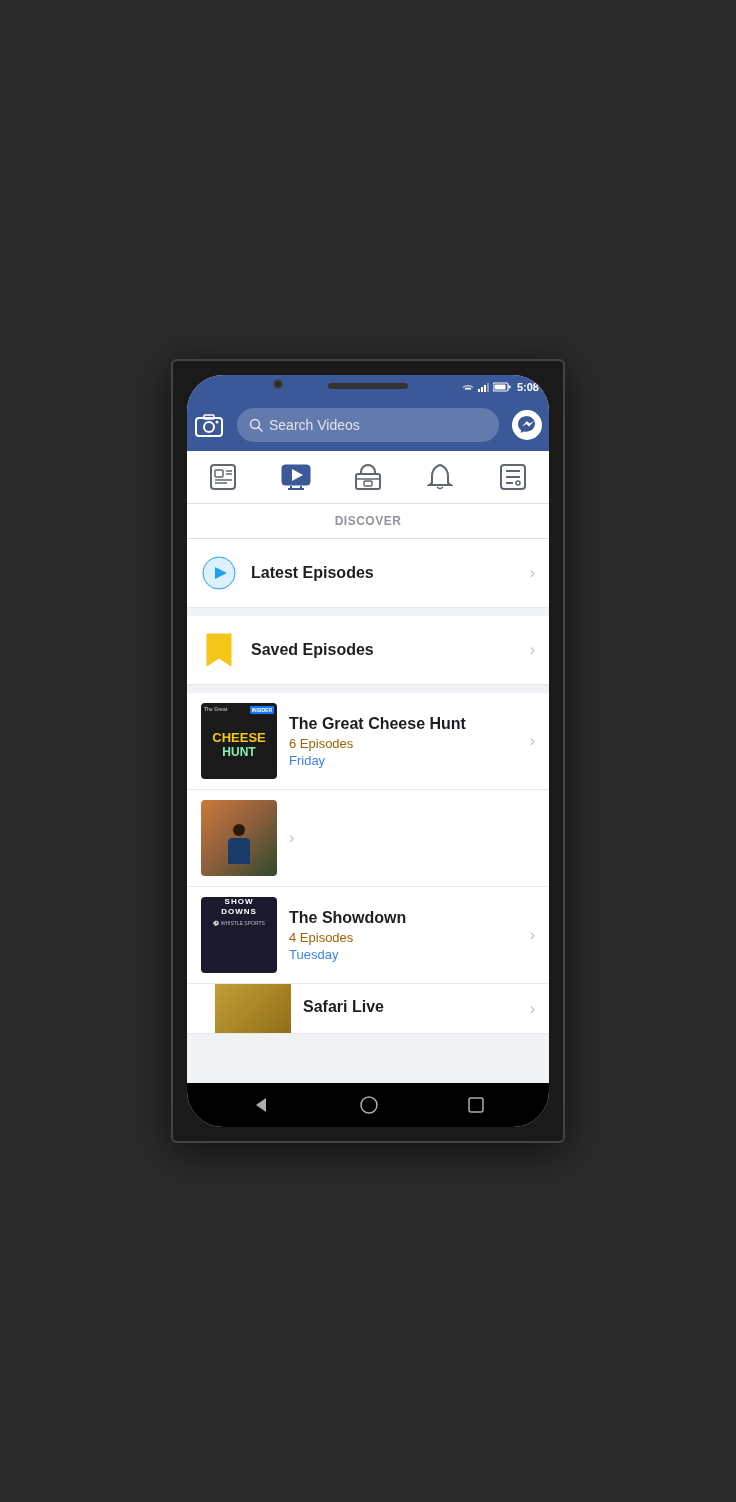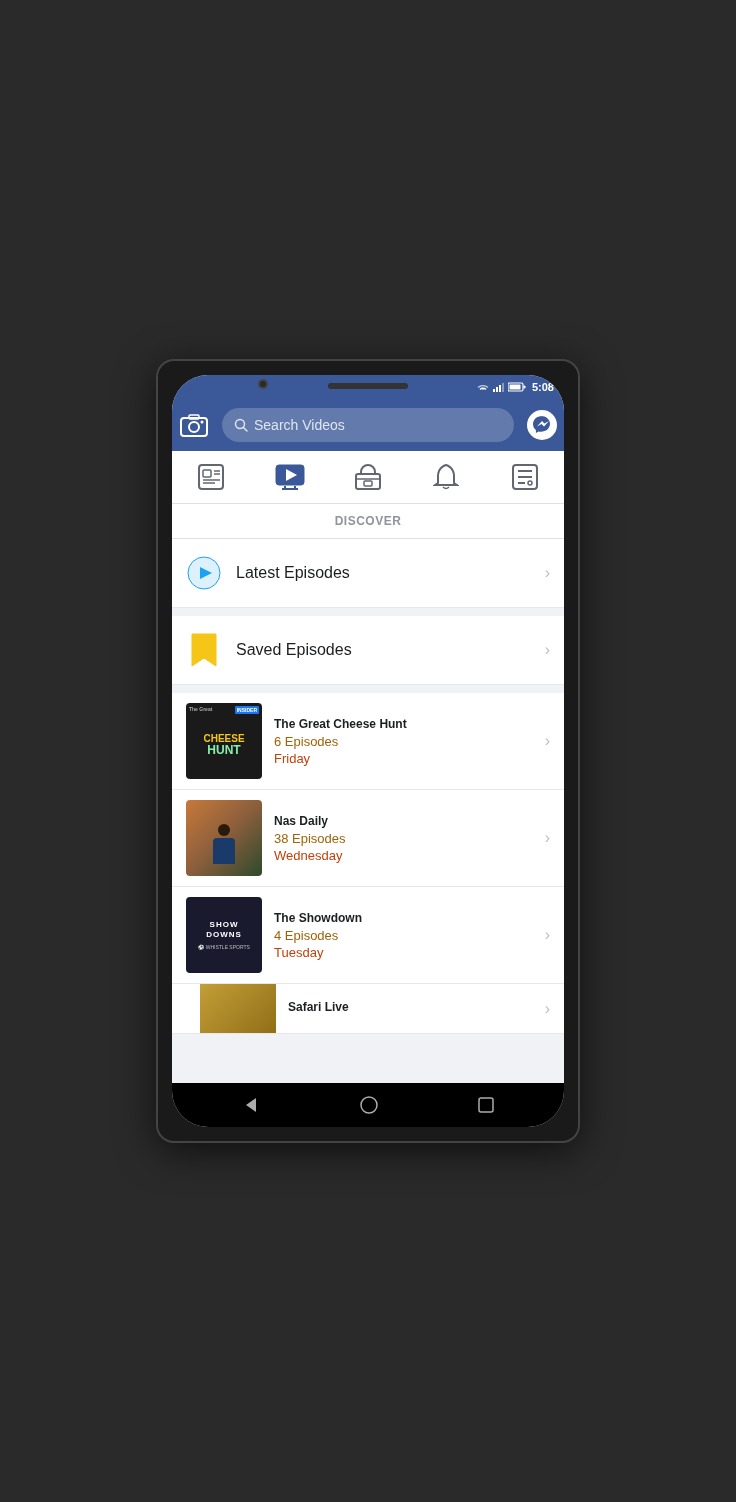--- a/index.html
+++ b/index.html
@@ -5,24 +5,24 @@
     * { margin: 0; padding: 0; box-sizing: border-box; }
     body {
       background: #2a2a2a;
       display: flex;
       justify-content: center;
       align-items: center;
       min-height: 100vh;
       font-family: -apple-system, BlinkMacSystemFont, 'Helvetica Neue', Arial, sans-serif;
     }
     .phone-outer {
-      width: 420px;
+      width: 390px;
       height: 780px;
       background: #1a1a1a;
-      border-radius: 16px;
+      border-radius: 4px;
       padding: 14px;
       box-shadow: 0 0 0 2px #444, 0 8px 40px rgba(0,0,0,0.7);
       position: relative;
       display: flex;
       flex-direction: column;
     }
     .phone-inner {
       flex: 1;
       background: #f0f0f0;
       border-radius: 36px;
@@ -183,21 +183,21 @@
       width: 36px;
       height: 36px;
       display: flex;
       align-items: center;
       justify-content: center;
       flex-shrink: 0;
     }
     .section-title {
       flex: 1;
       font-size: 16px;
-      font-weight: 400;
+      font-weight: 700;
       color: #1c1e21;
     }
     .chevron {
       color: #bcc0c4;
       font-size: 16px;
     }
     .divider-gray {
       height: 8px;
       background: #f0f2f5;
     }
@@ -226,33 +226,33 @@
       flex-shrink: 0;
       overflow: hidden;
       display: flex;
       align-items: center;
       justify-content: center;
     }
     .show-info {
       flex: 1;
     }
     .show-name {
-      font-size: 12px;
+      font-size: 16px;
       font-weight: 700;
       color: #1c1e21;
       margin-bottom: 3px;
     }
     .show-episodes {
       font-size: 13px;
       color: #a16207;
       margin-bottom: 2px;
     }
     .show-day {
       font-size: 13px;
-      color: #c2410c;
+      color: #3b82f6;
     }
     
     .bottom-nav {
       background: black;
       height: 44px;
       display: flex;
       align-items: center;
       justify-content: space-around;
       padding: 0 20px;
     }
@@ -304,21 +304,21 @@
       position: relative;
     }
     
     .thumb-showdown {
       background: #1a1a2e;
       width: 100%;
       height: 100%;
       display: flex;
       flex-direction: column;
       align-items: center;
-      justify-content: center;
+      justify-content: flex-start;
     }
     
     .thumb-safari {
       background: linear-gradient(135deg, #c8a43a 0%, #8b6914 100%);
       width: 100%;
       height: 100%;
     }
   </style>
 </head>
 <body>
@@ -462,21 +462,21 @@
 
       <div class="divider-gray"></div>
 
 
       <div class="show-item">
         <div class="show-thumb">
           <div class="thumb-cheese" style="width:100%;height:100%;position:relative;">
             <span class="thumb-cheese-top" style="position:absolute;top:3px;left:3px;font-size:5px;color:#aaa;font-weight:700;">The Great</span>
             <span class="thumb-cheese-label" style="position:absolute;top:3px;right:3px;font-size:5px;color:white;background:#1877f2;padding:1px 2px;border-radius:1px;font-weight:700;">INSIDER</span>
             <div style="margin-top:8px;">
-              <div style="font-size:10px;font-weight:900;color:#f5c518;text-align:center;line-height:1.1;text-transform:uppercase;">CHEESE</div>
+              <div style="font-size:13px;font-weight:900;color:#f5c518;text-align:center;line-height:1.1;text-transform:uppercase;">CHEESE</div>
               <div style="font-size:12px;font-weight:900;color:#86efac;text-align:center;line-height:1.1;text-transform:uppercase;">HUNT</div>
             </div>
           </div>
         </div>
         <div class="show-info">
           <div class="show-name">The Great Cheese Hunt</div>
           <div class="show-episodes">6 Episodes</div>
           <div class="show-day">Friday</div>
         </div>
         <span class="chevron">›</span>
@@ -484,25 +484,20 @@
 
       <div class="show-item">
         <div class="show-thumb">
           <div class="thumb-nas" style="width:100%;height:100%;position:relative;">
             <div style="position:absolute;bottom:8px;left:50%;transform:translateX(-50%);width:30px;height:44px;">
 
               <div style="width:12px;height:12px;background:#2a1a0a;border-radius:50%;margin:0 auto;"></div>
               <div style="width:22px;height:26px;background:#1a3a6a;border-radius:4px 4px 0 0;margin:2px auto 0;"></div>
             </div>
           </div>
-        </div>
-        <div class="show-info">
-          <div class="show-name">Nas Daily</div>
-          <div class="show-episodes">38 Episodes</div>
-          <div class="show-day">Wednesday</div>
         </div>
         <span class="chevron">›</span>
       </div>
 
       <div class="show-item">
         <div class="show-thumb">
           <div class="thumb-showdown" style="width:100%;height:100%;">
             <div style="font-size:8px;font-weight:900;color:white;text-transform:uppercase;letter-spacing:1px;text-align:center;line-height:1.2;">SHOW<br>DOWNS</div>
             <div style="font-size:5px;color:#bbb;margin-top:4px;text-align:center;">⚽ WHISTLE SPORTS</div>
           </div>

